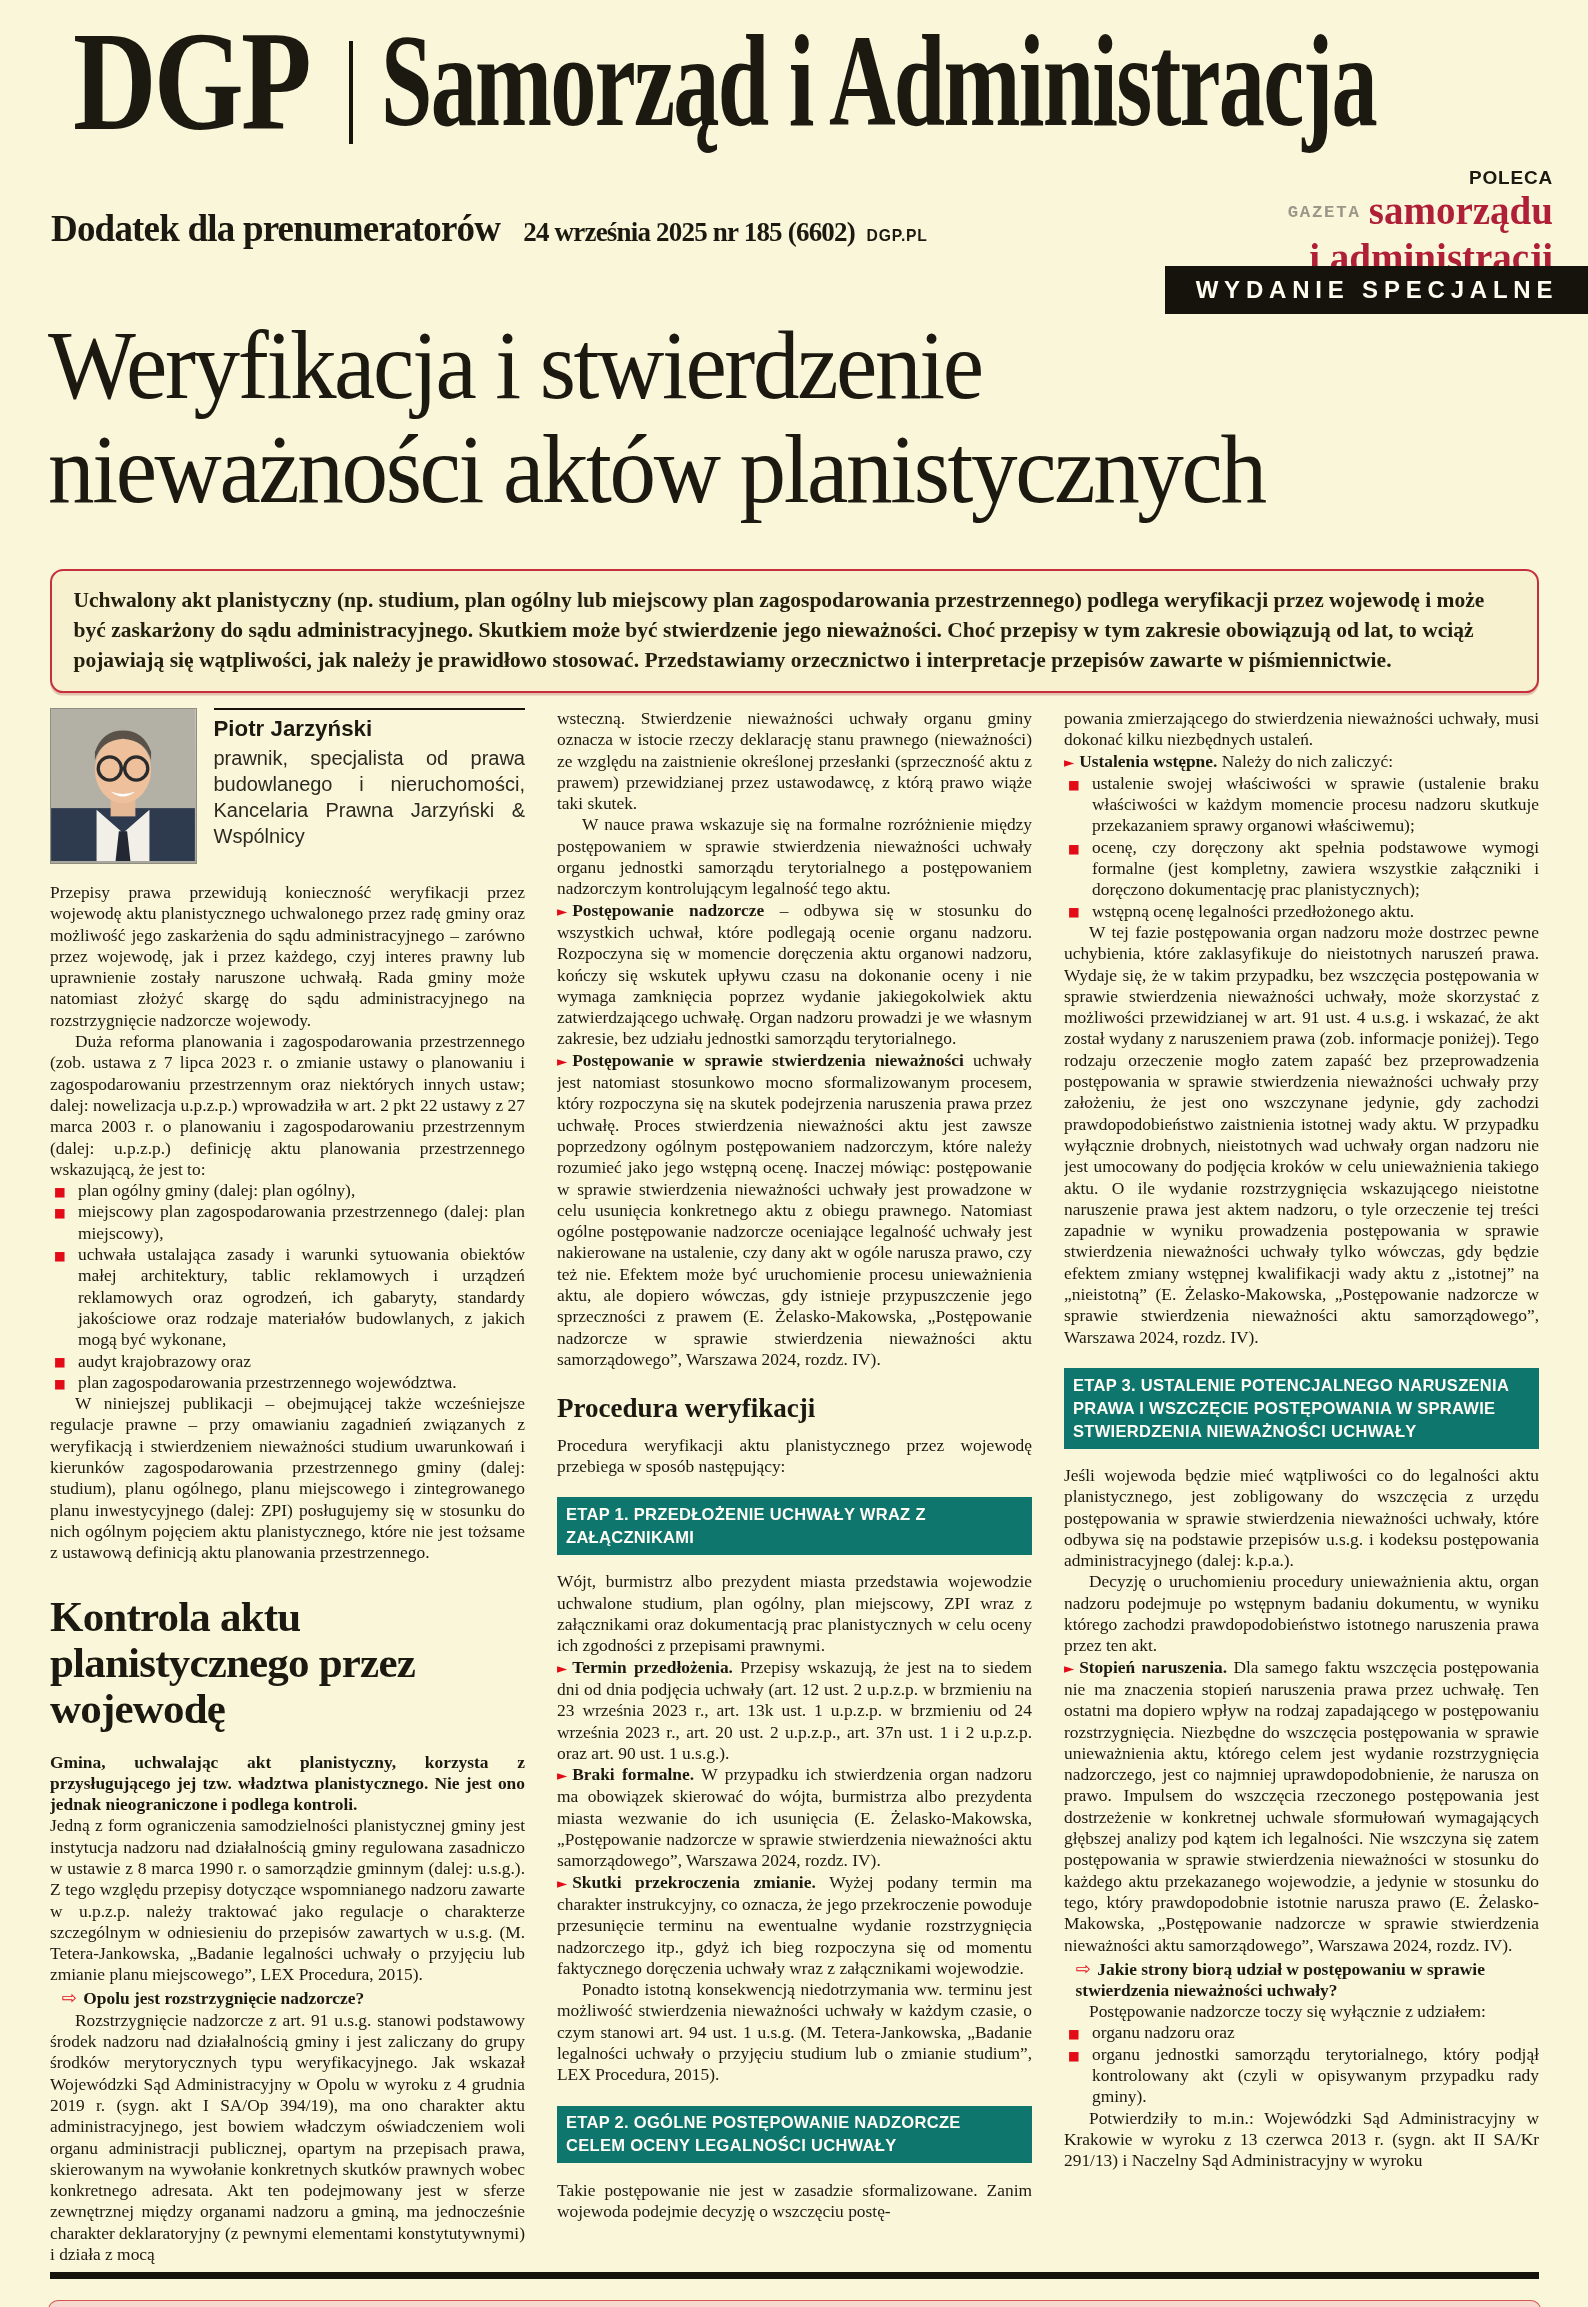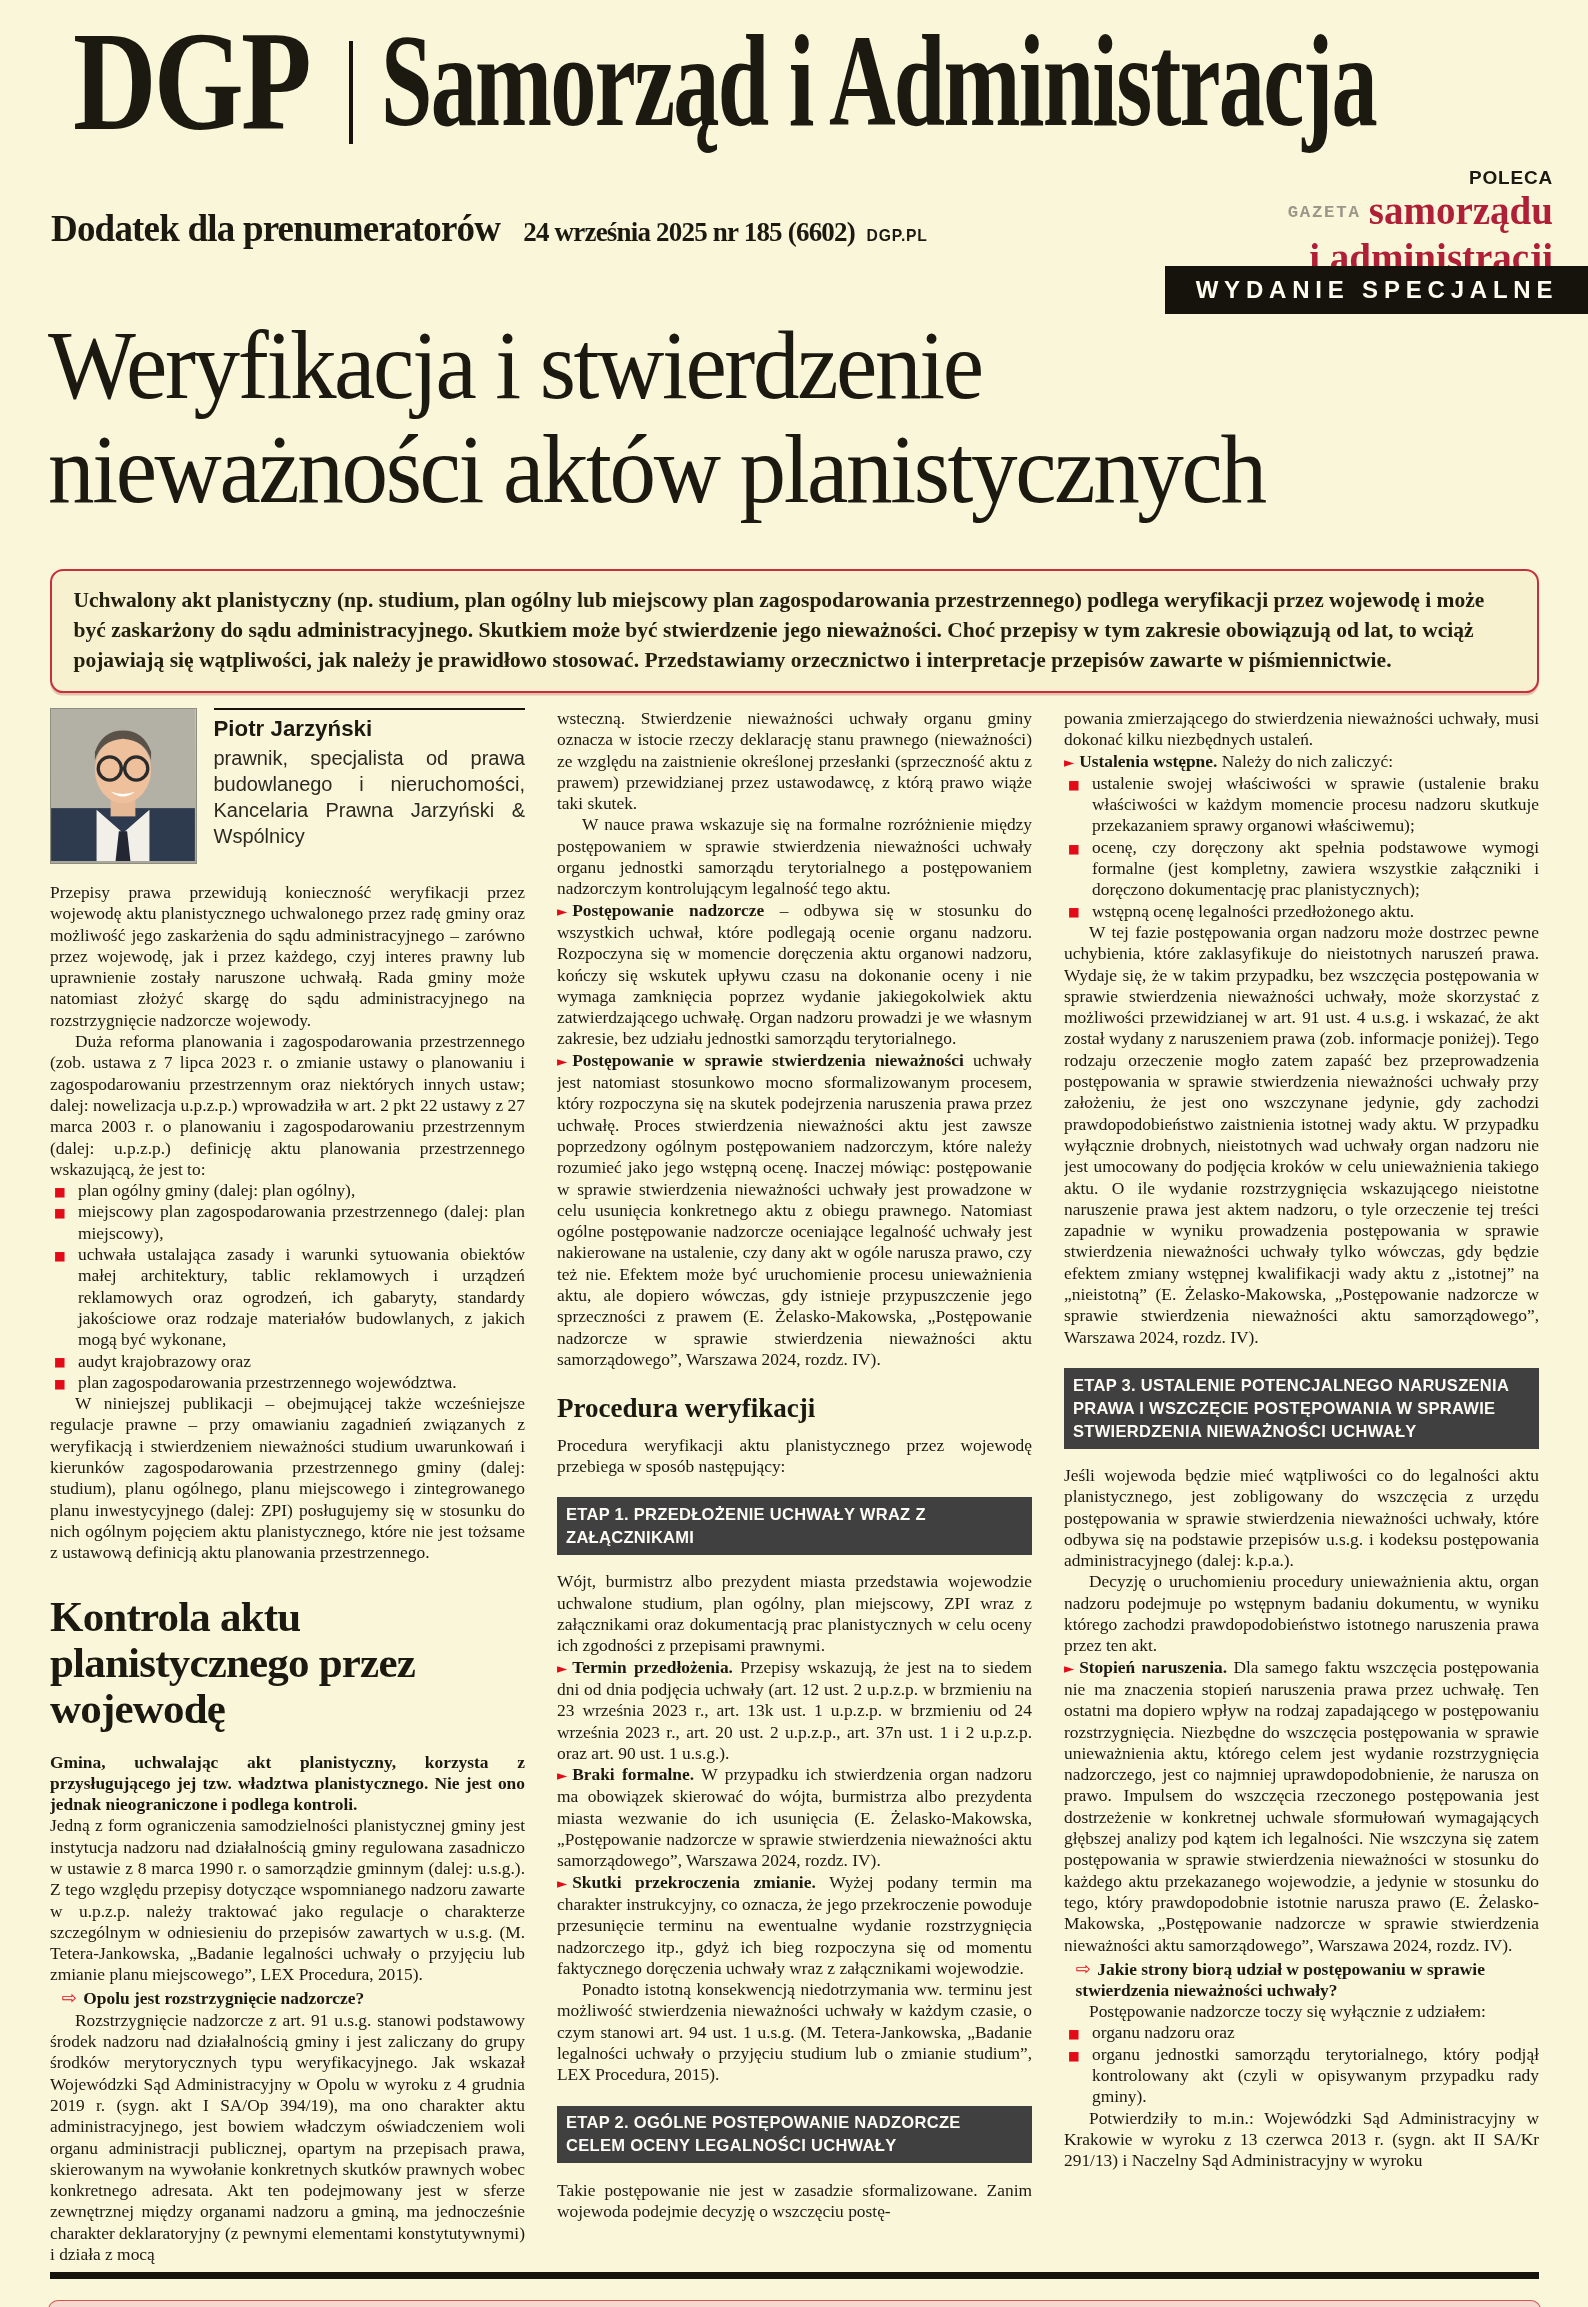--- a/index.html
+++ b/index.html
@@ -54,21 +54,21 @@
     font-size:17.4px;line-height:21.3px;}
   #col1{left:50px;} #col2{left:557px;} #col3{left:1064px;}
   .blk{margin:0;}
   .blk.p{text-indent:25px;}
   .blk.p-noindent{text-indent:0;}
   .blk.bold-lead{font-weight:700;}
   .blk.h2{font-size:43px;line-height:46px;font-weight:700;letter-spacing:-0.8px;
     margin:30px 0 20px 0;text-align:left;text-indent:0;}
   .blk.h3{font-size:27px;line-height:30px;font-weight:700;margin:23px 0 11.6px 0;
     text-align:left;text-indent:0;}
-  .blk.redbar{background:#404040;color:#fffdf5;font-family:"Liberation Sans",sans-serif;
+  .blk.redbar{background:#0f766e;color:#fffdf5;font-family:"Liberation Sans",sans-serif;
     font-weight:700;font-size:16.5px;line-height:23px;letter-spacing:0.3px;
     padding:5.8px 9px;margin:20px 0 16.5px 0;text-align:left;text-indent:0;}
   .blk.q{font-weight:700;padding-left:11.6px;text-indent:0;margin-top:1.7px;text-align:left;}
   .blk.bullet{position:relative;padding-left:28px;text-indent:0;}
   .sq-glyph{position:absolute;left:4.1px;top:0.8px;color:#e30b17;
     font-family:"DejaVu Sans",sans-serif;font-size:12.4px;}
   .tri-glyph{color:#e30b17;font-family:"DejaVu Sans",sans-serif;font-size:13.2px;margin-right:5px;}
   .qarrow-glyph{color:#e30b17;font-family:"DejaVu Sans",sans-serif;font-size:18px;
     font-weight:400;margin-right:6.6px;}
   .blk.tri{text-indent:0;}

